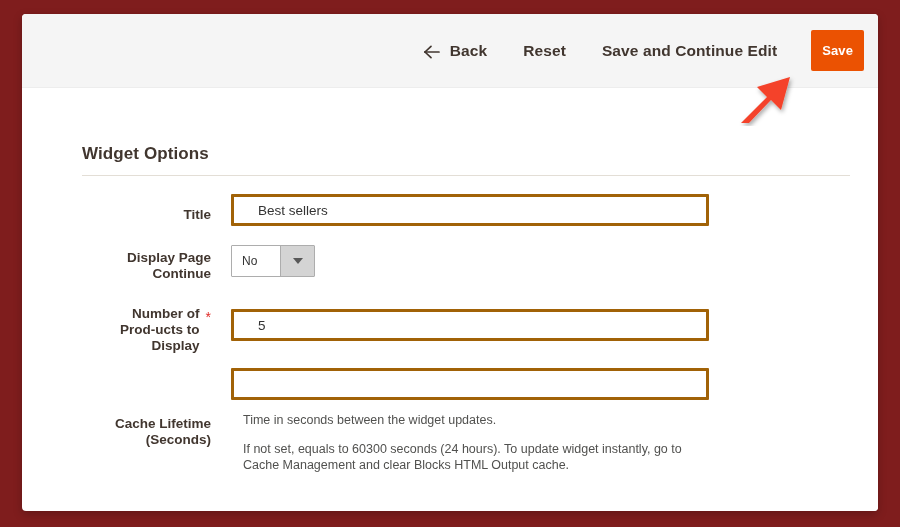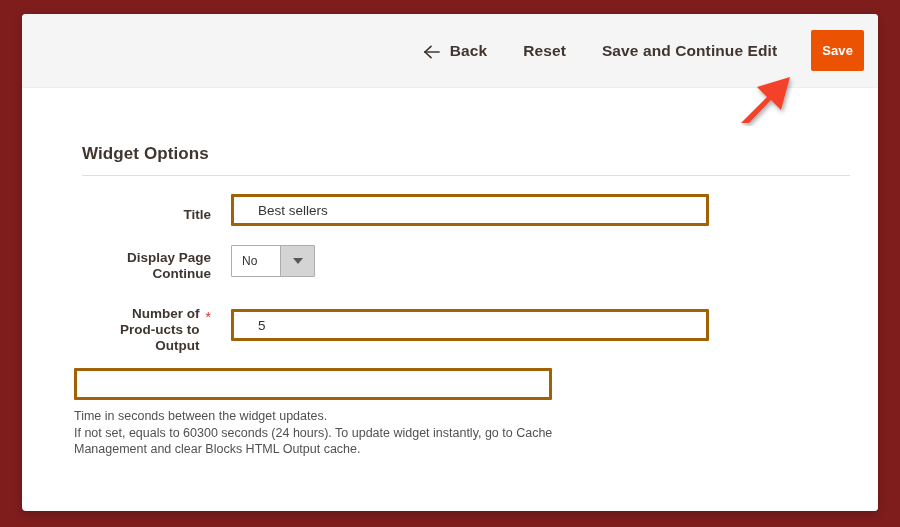--- a/index.html
+++ b/index.html
@@ -210,21 +210,21 @@
   }
 
   
   .field-note {
     margin-top: 8px;
     font-size: 12.5px;
     line-height: 16.5px;
     color: #51514f;
     width: 500px;
   }
-  .field-note p { margin: 0; }
+  .field-note p { margin: 12px; }
 
   
   .annotation-arrow {
     position: absolute;
     left: 733px;
     top: 68px;
     width: 90px;
     height: 58px;
     pointer-events: none;
   }
@@ -284,29 +284,32 @@
               <div class="select-value">No</div>
               <div class="select-arrow-btn">
                 <span class="caret"></span>
               </div>
             </div>
           </div>
         </div>
 
         <div class="field-row">
           <div class="field-label-wrap">
-            <div class="field-label">Number of Prod-ucts to Output</div>
+            <div class="field-label">Number of Prod-ucts to Display</div>
             <div class="required-mark">*</div>
           </div>
           <div class="field-control">
             <input class="text-input" type="text" value="5" style="">
           </div>
         </div>
 
         <div class="field-row">
+          <div class="field-label-wrap">
+            <div class="field-label">Cache Lifetime (Seconds)</div>
+          </div>
           <div class="field-control">
             <input class="text-input" type="text" value="" style="">
             <div class="field-note">
               <p>Time in seconds between the widget updates.</p>
               <p>If not set, equals to 60300 seconds (24 hours). To update widget instantly, go to Cache Management and clear Blocks HTML Output cache.</p>
             </div>
           </div>
         </div>
 
       </div>

